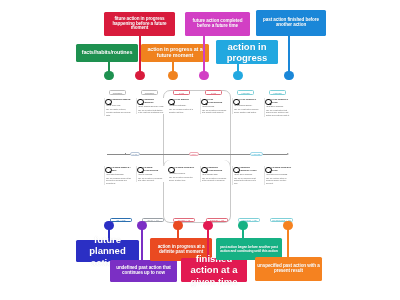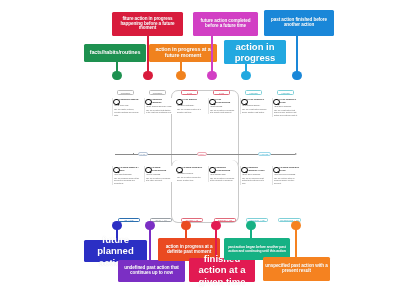--- a/index.html
+++ b/index.html
@@ -14,21 +14,20 @@
     overflow: hidden;
     font-family: "Liberation Sans", sans-serif;
     -webkit-font-smoothing: antialiased;
   }
 
   #stage {
     position: absolute;
     inset: 0;
     width: 332px;
     height: 300px;
-    margin-left: 8px;
   }
 
   
   .callout {
     position: absolute;
     box-sizing: border-box;
     color: #ffffff;
     text-align: center;
     font-weight: bold;
     line-height: 1.08;

